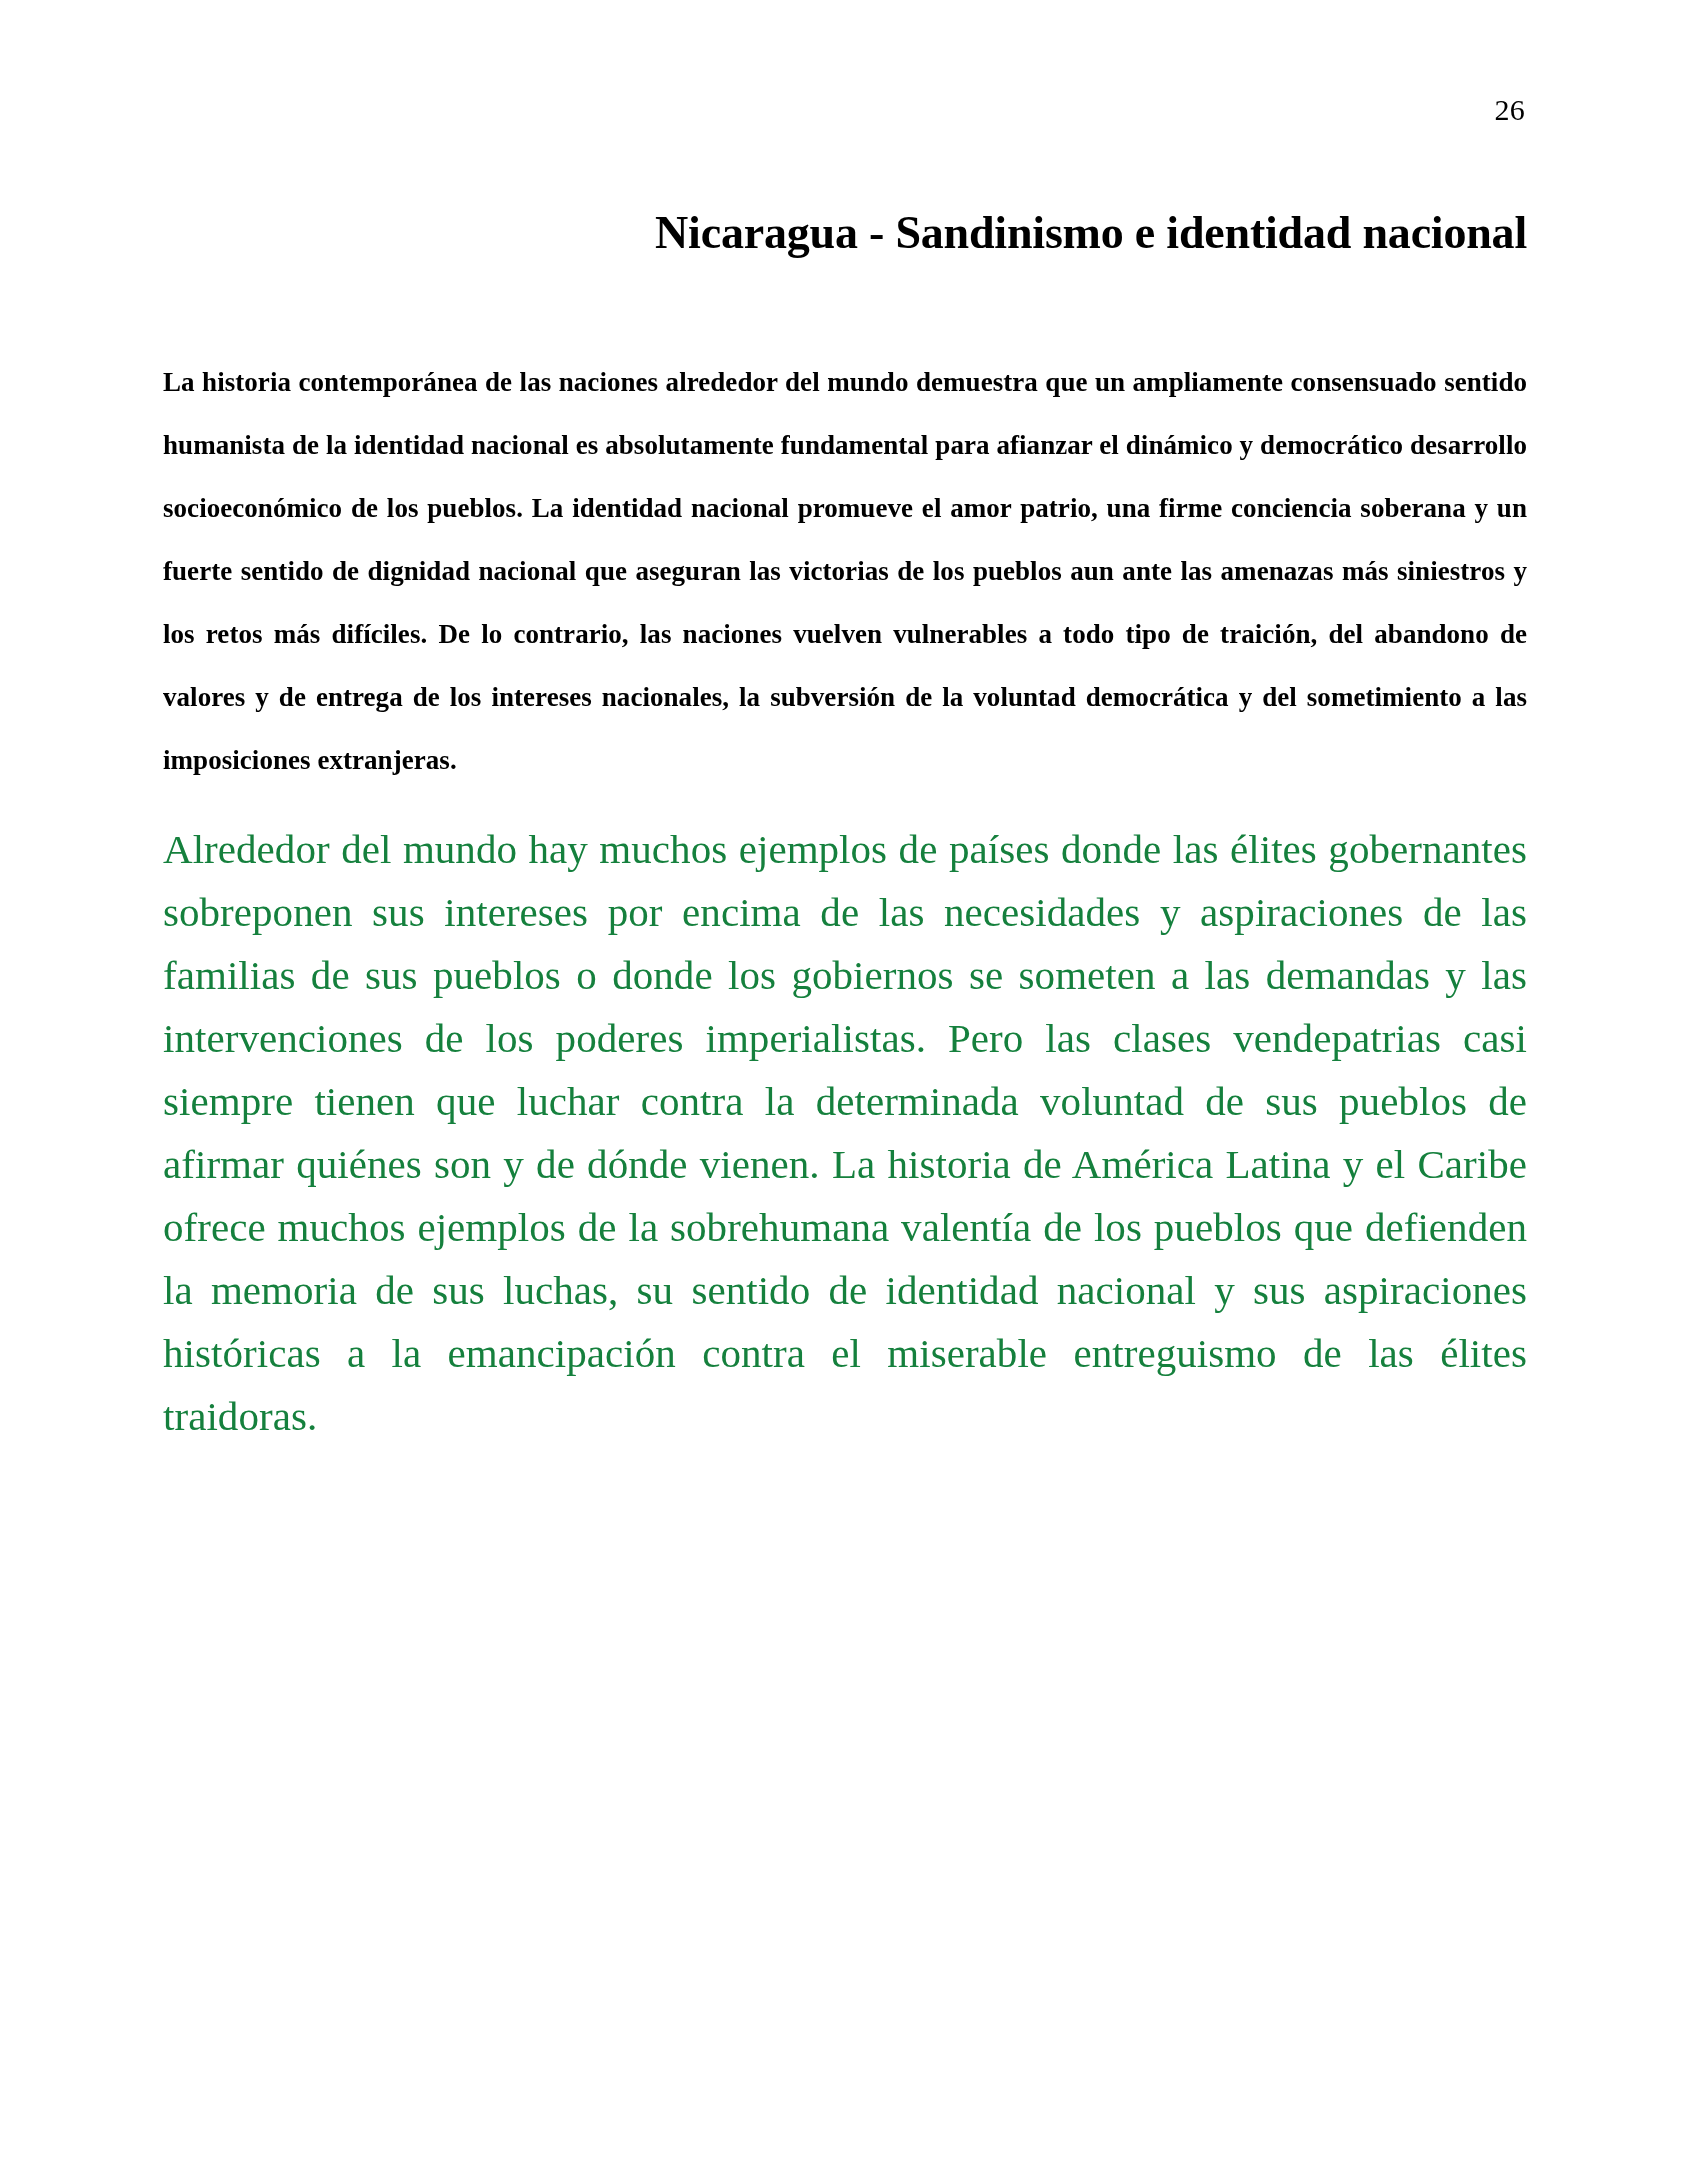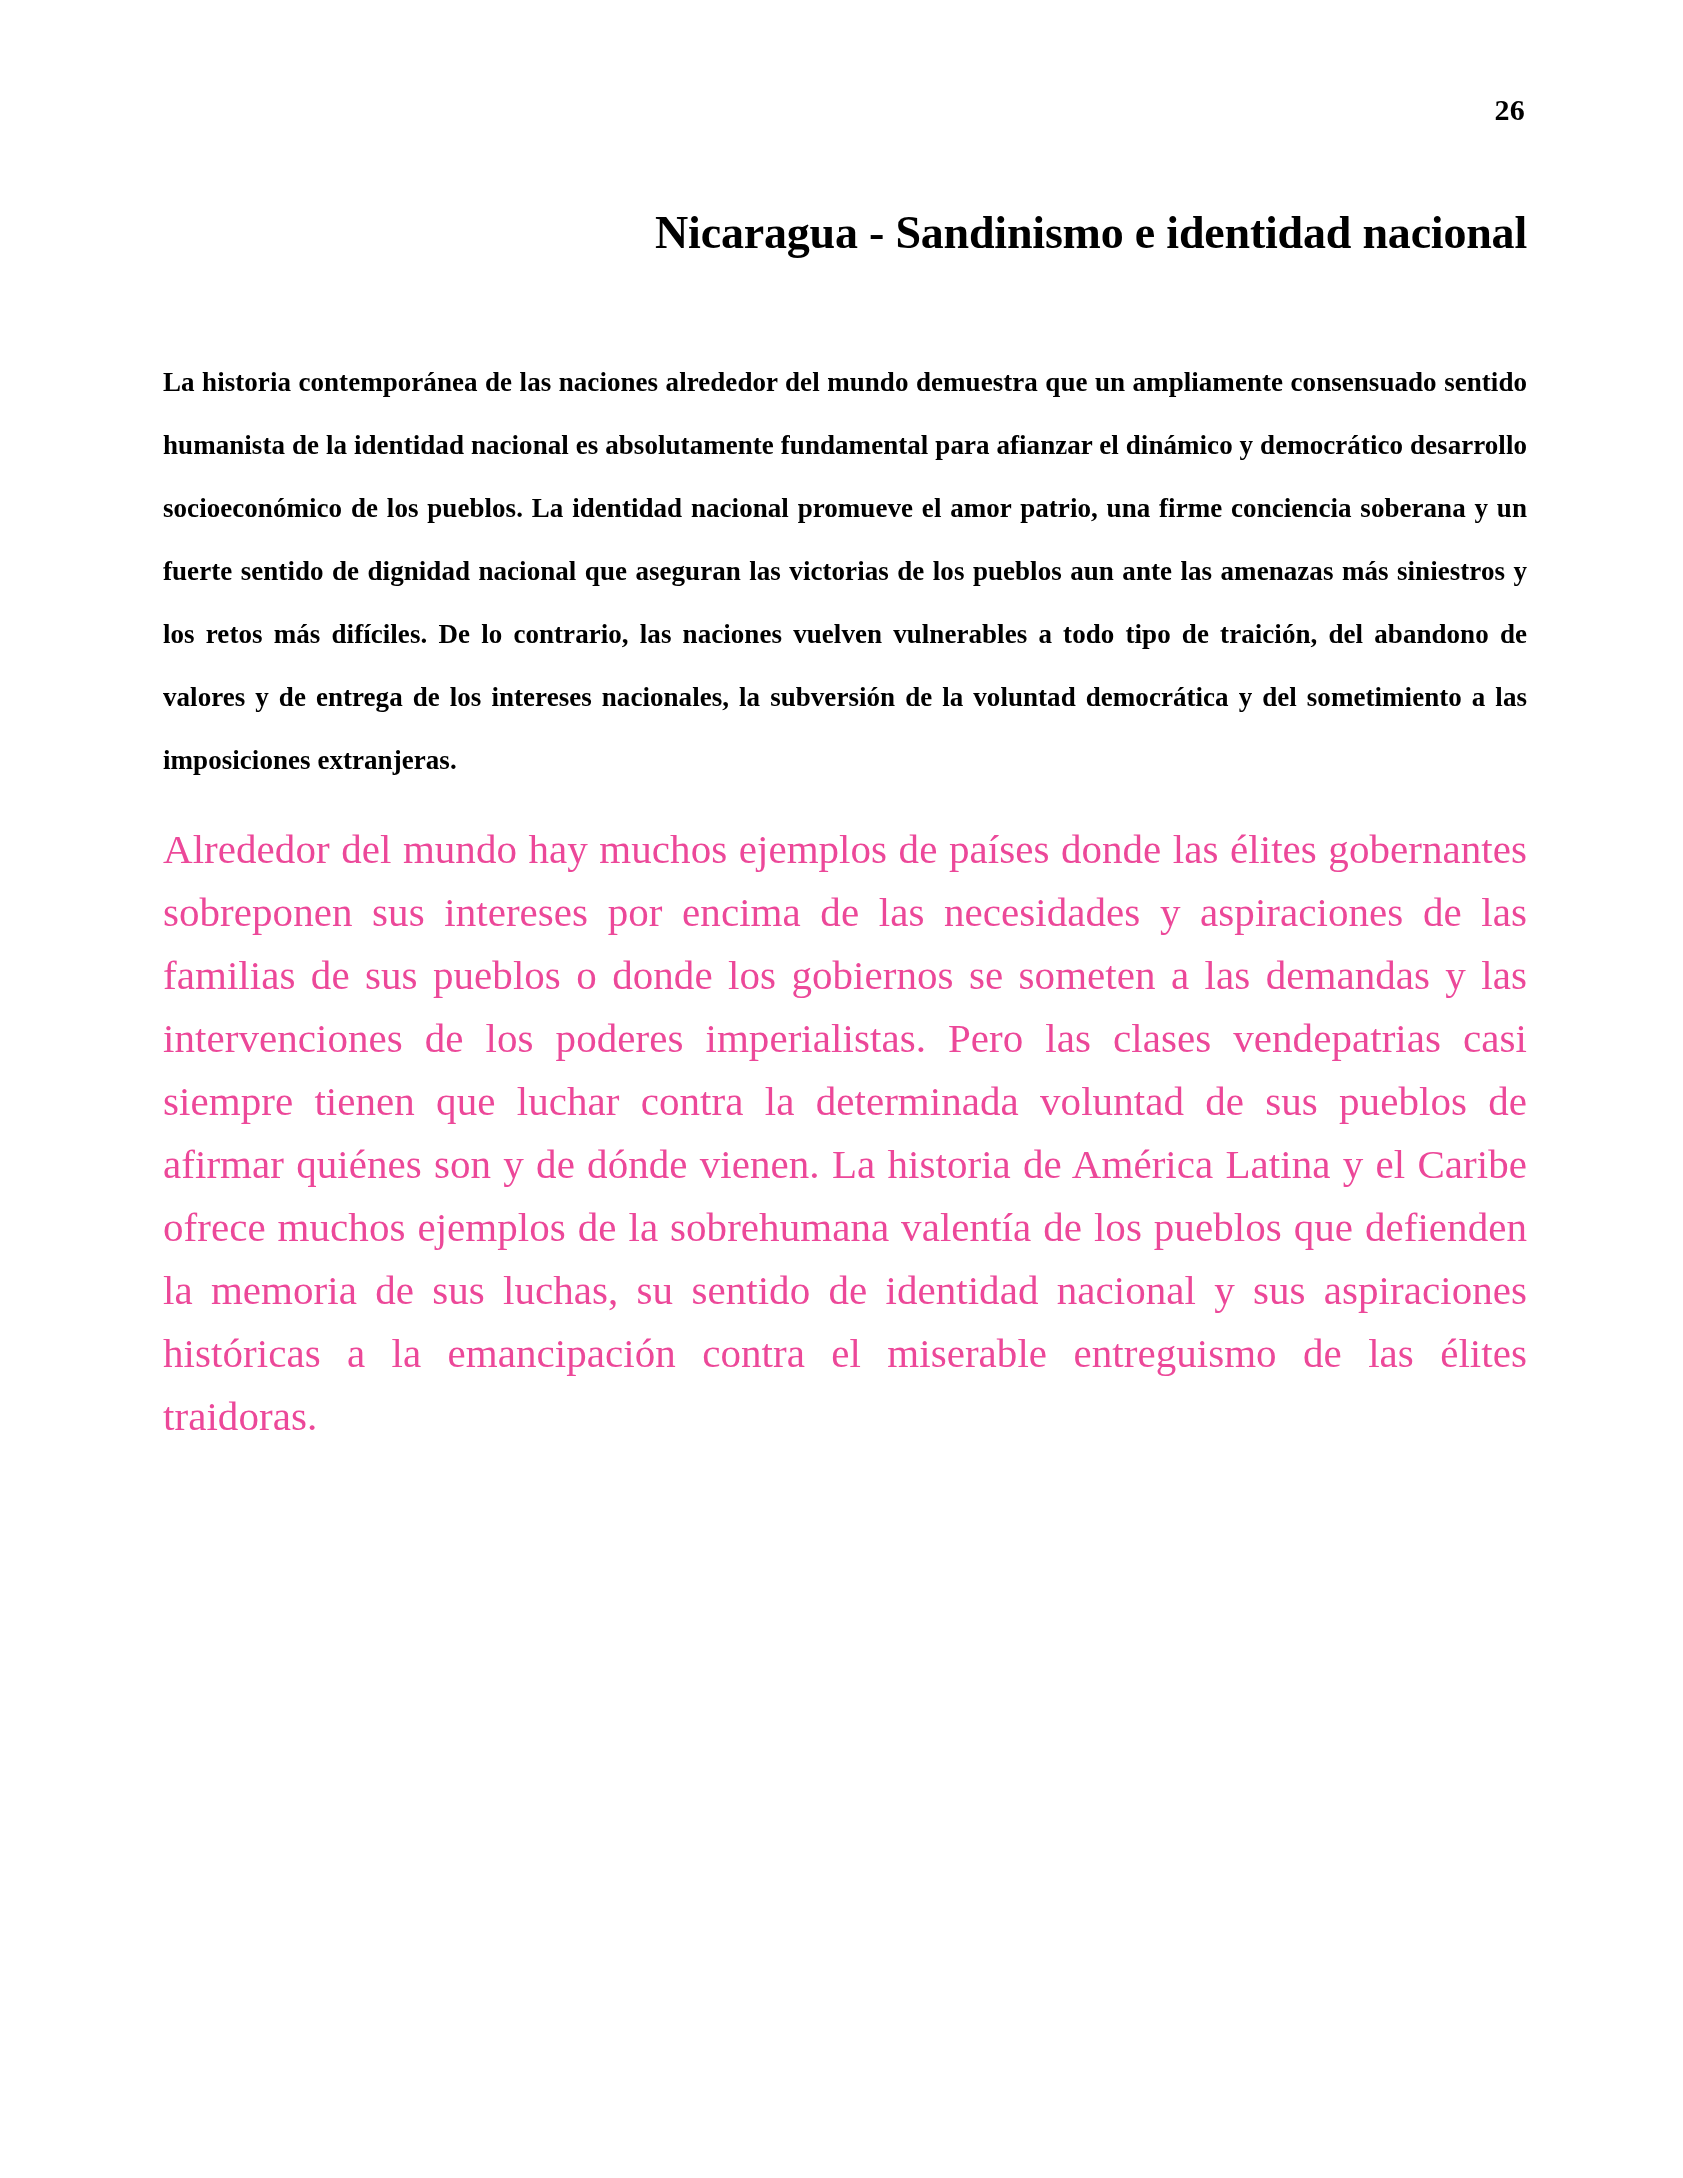--- a/index.html
+++ b/index.html
@@ -24,21 +24,21 @@
     overflow: hidden;
   }
 
   
   .folio {
     position: absolute;
     top: 95px;
     right: 158px;
     font-family: "Liberation Serif", "DejaVu Serif", serif;
     font-size: 30px;
-    font-weight: bold;
+    font-weight: normal;
     line-height: 1;
     letter-spacing: 0.3px;
     color: #000000;
     text-align: right;
     margin-left: 18px;
   }
 
   
   .content {
     position: absolute;
@@ -79,21 +79,21 @@
     padding-top: 26px;
     font-family: "Liberation Serif", "DejaVu Serif", serif;
     font-size: 41px;
     font-weight: normal;
     font-style: normal;
     line-height: 63px;
     text-align: justify;
     text-align-last: left;
     text-justify: inter-word;
     letter-spacing: 0.05px;
-    color: #ec4899;
+    color: #15803d;
     hyphens: none;
   }
 </style>
 </head>
 <body>
 
 <div class="page">
 
   <div class="folio">26</div>
 

